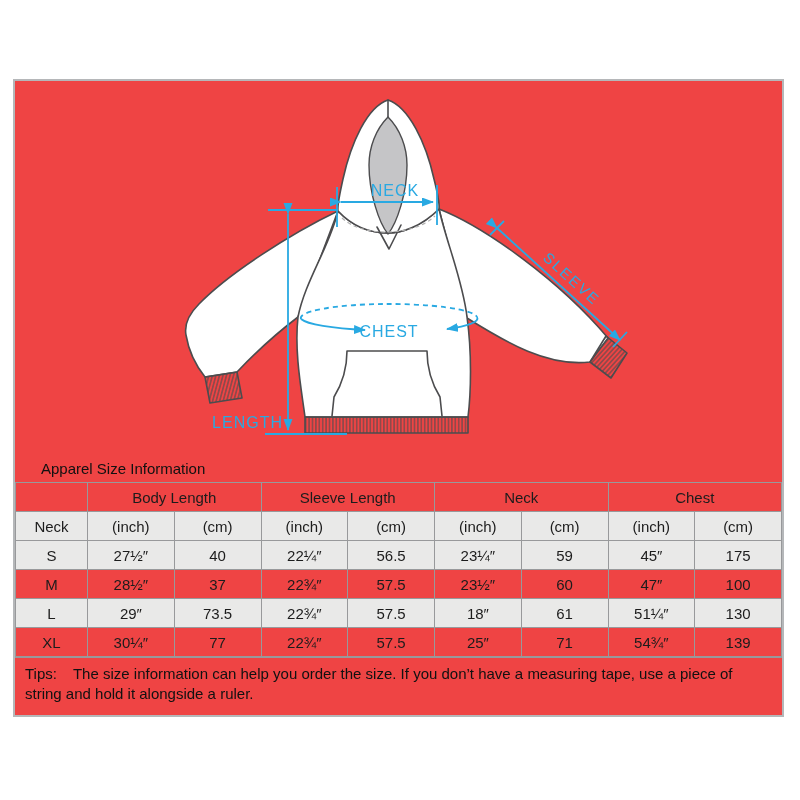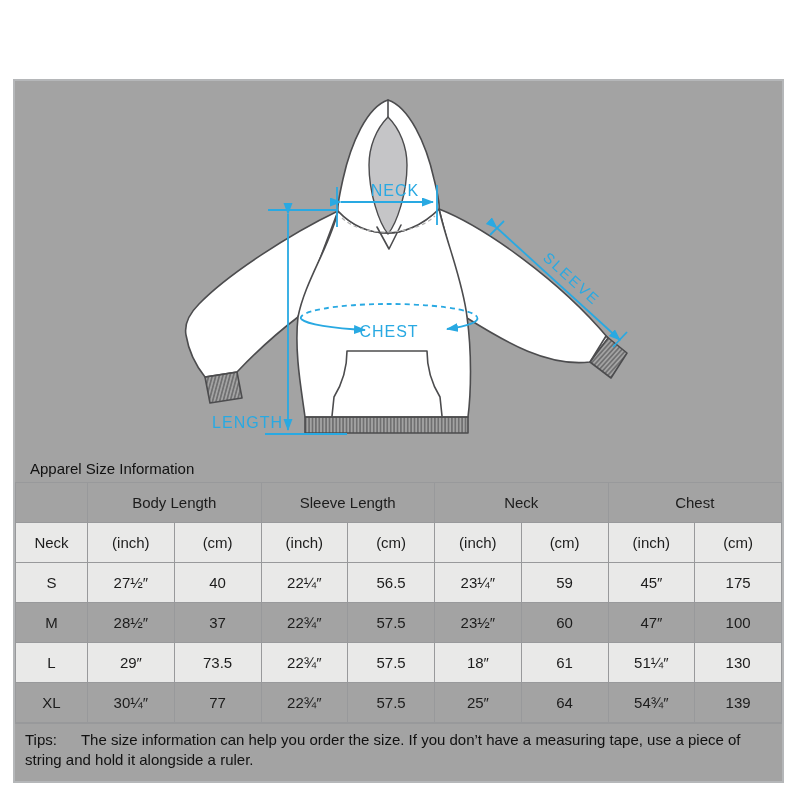--- a/index.html
+++ b/index.html
@@ -2,40 +2,40 @@
 <html><head>
 <meta charset="utf-8">
 <style>
   * { margin:0; padding:0; box-sizing:border-box; }
   html,body { width:800px; height:800px; background:#ffffff;
               font-family:"Liberation Sans", sans-serif; color:#1c1c1c; }
   body { position:relative; }
 
   .frame {
     position:absolute; left:13px; top:79px; width:771px;
-    border:2px solid #b5b7b9; background:#a3a3a3;
+    border:2px solid #b5b7b9; background:#ef4444;
   }
 
   .diagram { height:373px; position:relative; overflow:hidden; }
   .diagram svg { display:block; width:100%; height:100%; }
 
   .title-bar { height:28px; display:flex; align-items:center;
-               padding-left:15px; font-size:15px; color:#111; }
+               padding-left:26px; font-size:15px; color:#111; }
 
   table.size-table { width:100%; border-collapse:collapse; table-layout:fixed;
                      font-size:15px; text-align:center; }
   table.size-table th, table.size-table td {
-    border:1px solid #98999b; height:40px; padding:0 2px;
+    border:1px solid #98999b; height:29px; padding:0 2px;
     font-weight:normal; vertical-align:middle; white-space:nowrap;
   }
   tr.alt td, tr.alt th { background:#e9e9e8; }
 
   .tips { border-top:1px solid #98999b; padding:6px 12px 10px 10px;
           font-size:15px; line-height:1.35; color:#111; }
-  .tips .tips-label { margin-right:24px; }
+  .tips .tips-label { margin-right:16px; }
 </style>
 </head>
 <body>
 
 <div class="frame">
 
   <div class="diagram">
     <svg viewBox="0 0 767 373">
       <defs>
         <marker id="arrB" markerUnits="userSpaceOnUse" markerWidth="14" markerHeight="10" refX="11" refY="4.5" orient="auto">
@@ -174,21 +174,21 @@
       <td>51¼″</td>
       <td>130</td>
     </tr>
     <tr>
       <td>XL</td>
       <td>30¼″</td>
       <td>77</td>
       <td>22¾″</td>
       <td>57.5</td>
       <td>25″</td>
-      <td>64</td>
+      <td>71</td>
       <td>54¾″</td>
       <td>139</td>
     </tr>
   </tbody>
     </table>
 
   <div class="tips">
     <span class="tips-label">Tips:</span><span>The size information can help you order the size. If you don’t have a measuring tape, use a piece of string and hold it alongside a ruler.</span>
   </div>
 

